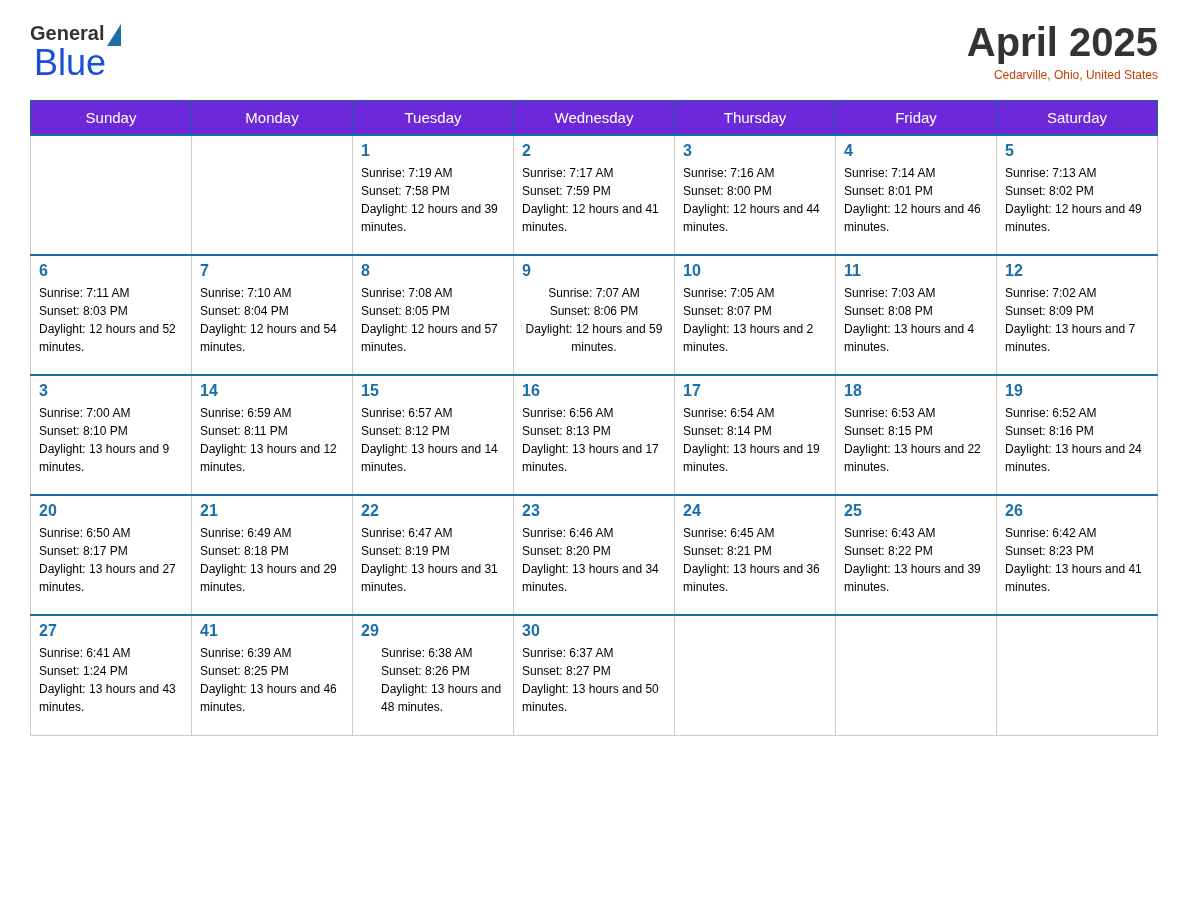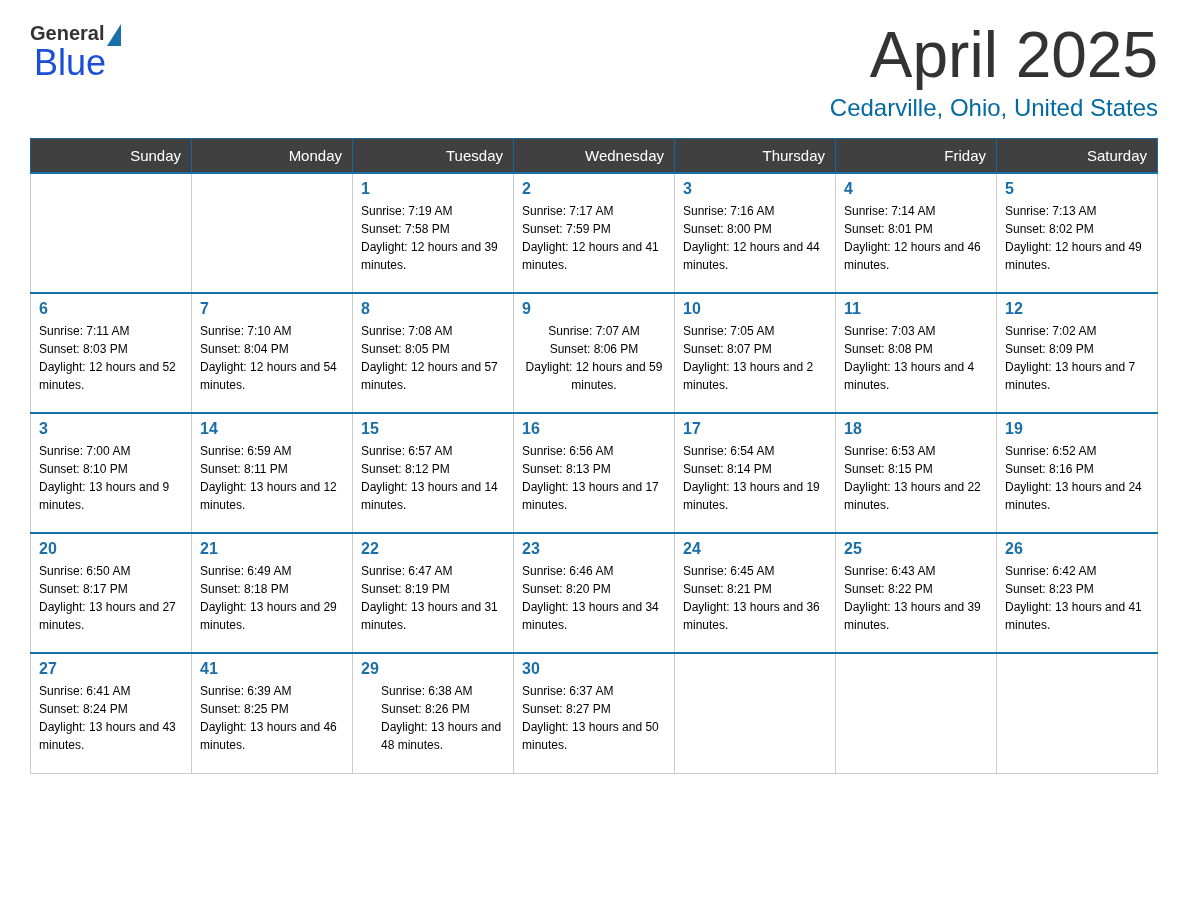--- a/index.html
+++ b/index.html
@@ -43,41 +43,41 @@
       font-size: 36px;
       font-weight: normal;
       color: #1d4ed8;
       margin-top: -4px;
       padding-left: 4px;
     }
     .title-block {
       text-align: right;
     }
     .month-year {
-      font-size: 64px;
-      font-weight: normal;
+      font-size: 40px;
+      font-weight: bold;
       color: #333;
       line-height: 1.1;
     }
     .location {
-      font-size: 24px;
-      color: #0369a1;
+      font-size: 12px;
+      color: #c2410c;
       margin-top: 4px;
     }
     .calendar {
       width: 100%;
       border-collapse: collapse;
     }
     .calendar th {
-      background-color: #404040;
+      background-color: #6d28d9;
       color: #fff;
       font-size: 15px;
       font-weight: normal;
       padding: 8px 10px;
-      text-align: right;
+      text-align: center;
       border: 1px solid #1a6fa8;
     }
     .calendar td {
       vertical-align: top;
       border: 1px solid #ccc;
       padding: 6px 8px;
       width: calc(100% / 7);
       height: 120px;
     }
     .cell-day {
@@ -294,21 +294,21 @@
           <div class="cell-day">26</div>
           <div class="cell-info" style="white-space: pre-line;">Sunrise: 6:42 AM
 Sunset: 8:23 PM
 Daylight: 13 hours and 41 minutes.</div>
         </td>
       </tr>
       <tr>
         <td>
           <div class="cell-day">27</div>
           <div class="cell-info" style="white-space: pre-line;">Sunrise: 6:41 AM
-Sunset: 8:24 PM
+Sunset: 1:24 PM
 Daylight: 13 hours and 43 minutes.</div>
         </td>
         <td>
           <div class="cell-day">41</div>
           <div class="cell-info" style="white-space: pre-line;">Sunrise: 6:39 AM
 Sunset: 8:25 PM
 Daylight: 13 hours and 46 minutes.</div>
         </td>
         <td>
           <div class="cell-day">29</div>

